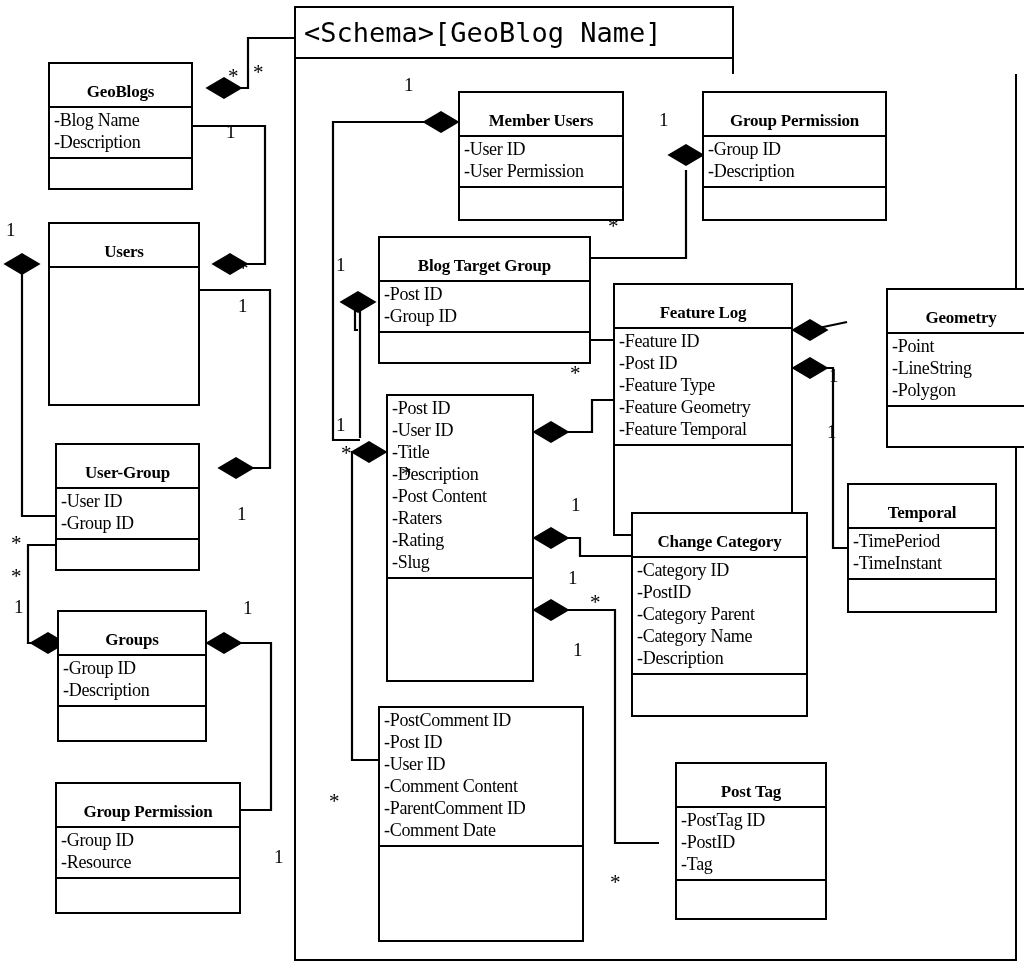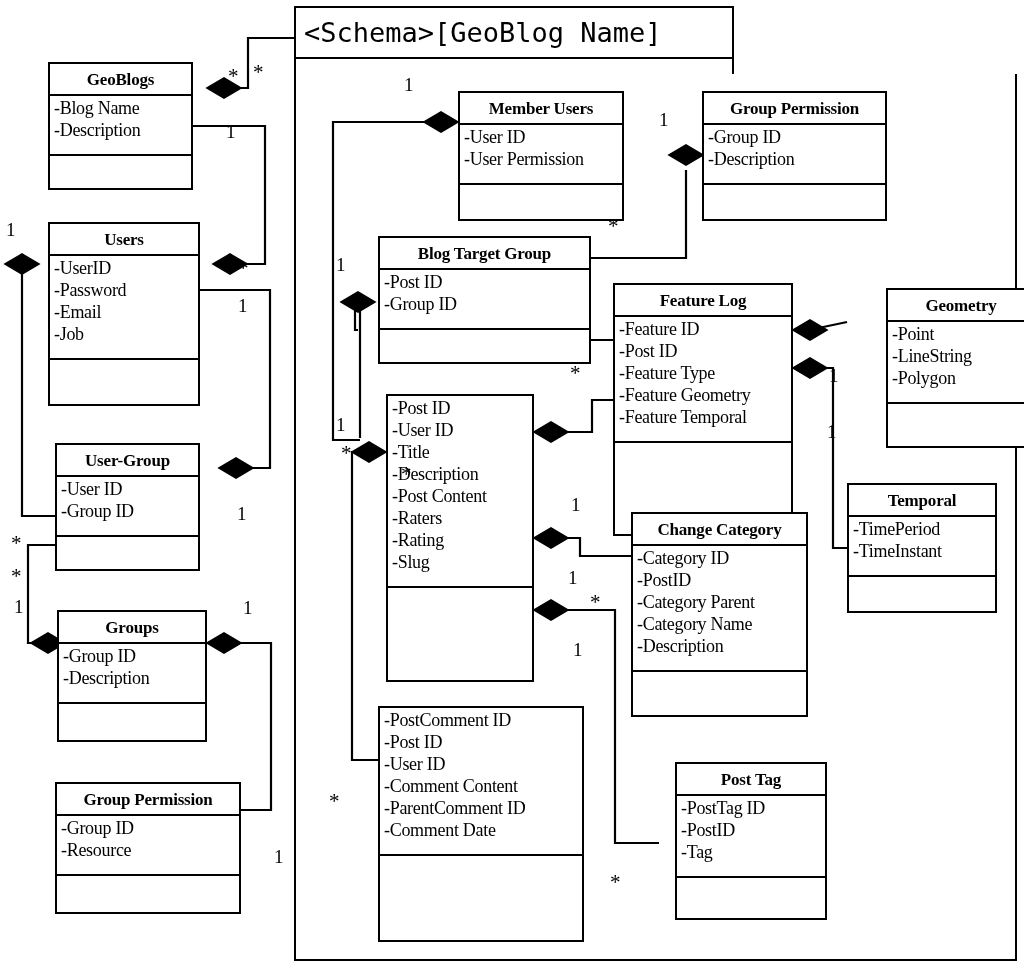--- a/index.html
+++ b/index.html
@@ -5,24 +5,24 @@
   html,body{margin:0;padding:0;background:#ffffff;}
   body{width:1024px;height:968px;overflow:hidden;
        font-family:"Liberation Serif","DejaVu Serif",serif;}
   #stage{position:relative;width:1024px;height:968px;}
   svg#wires{position:absolute;left:0;top:0;width:1024px;height:968px;}
 
   .umlbox{position:absolute;box-sizing:border-box;background:#ffffff;
           border:2.5px solid #000;}
   .umlbox .hdr{box-sizing:border-box;width:100%;text-align:center;
           font-weight:bold;font-size:17px;line-height:1.05;
-          padding:7px 4px 5px;border-bottom:2.5px solid #000;
+          padding:19px 4px 5px;border-bottom:2.5px solid #000;
           letter-spacing:-0.2px;}
   .umlbox .attrs{box-sizing:border-box;width:100%;
-          padding:2px 0 12px 4px;border-bottom:2.5px solid #000;}
+          padding:2px 0 3px 4px;border-bottom:2.5px solid #000;}
   .umlbox .attrs div{font-size:18px;line-height:1.22;white-space:nowrap;
           letter-spacing:-0.3px;}
   .umlbox .ops{box-sizing:border-box;width:100%;}
 
   .schema{position:absolute;box-sizing:border-box;background:transparent;
           border:2px solid #000;border-bottom:none;}
   .schema .stitle{box-sizing:border-box;width:100%;
           border-bottom:2px solid #000;
           font-family:"DejaVu Sans Mono","Liberation Mono",monospace;
           font-size:27px;line-height:1.0;padding:11px 12px 11px 8px;
@@ -117,26 +117,20 @@
 <div class="umlbox" style="left: 48px; top: 62px; width: 145px; height: 128px;">
       <div class="hdr">GeoBlogs</div>
       <div class="attrs">
         <div>-Blog Name</div>
         <div>-Description</div>
       </div>
       <div class="ops"></div>
     </div>
     <div class="umlbox" style="left: 48px; top: 222px; width: 152px; height: 184px;">
       <div class="hdr">Users</div>
-      <div class="attrs">
-        <div>-UserID</div>
-        <div>-Password</div>
-        <div>-Email</div>
-        <div>-Job</div>
-      </div>
       <div class="ops"></div>
     </div>
     <div class="umlbox" style="left: 55px; top: 443px; width: 145px; height: 128px; font-family: Liberation Serif, serif;">
       <div class="hdr">User-Group</div>
       <div class="attrs">
         <div>-User ID</div>
         <div>-Group ID</div>
       </div>
       <div class="ops"></div>
     </div>

